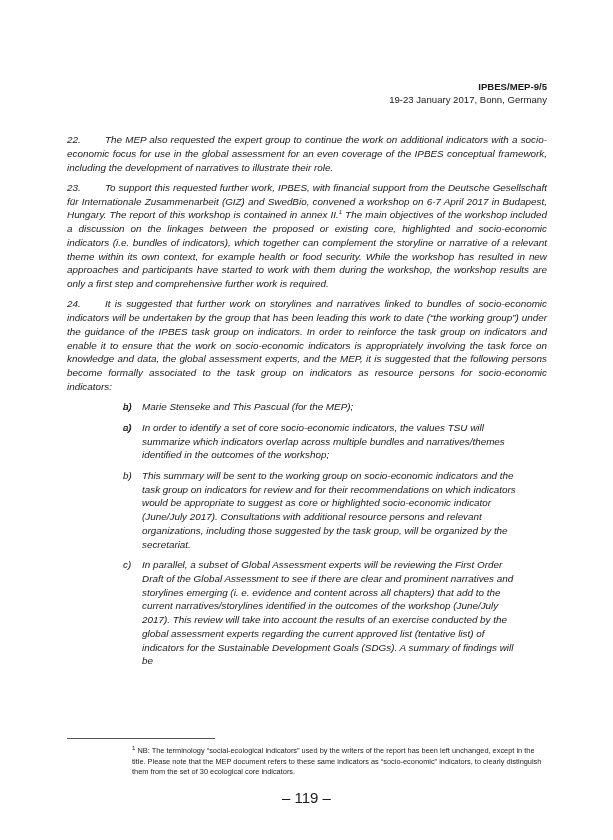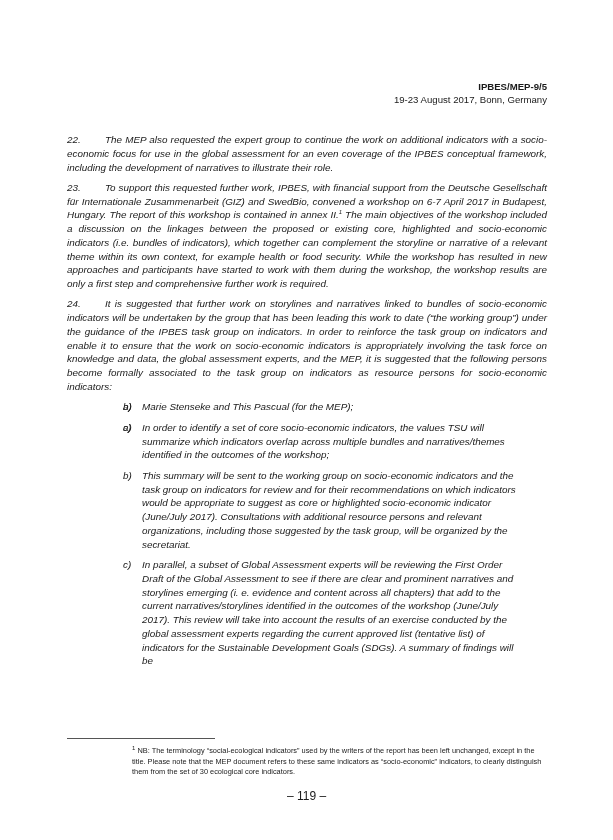--- a/index.html
+++ b/index.html
@@ -11,30 +11,30 @@
   .body { position: absolute; left: 67px; top: 133px; width: 480px; font-size: 9.9px; line-height: 13.75px; font-style: italic; }
   .para { text-align: justify; margin: 0 0 6.5px 0; position: relative; }
   .para .num { display: inline-block; width: 38px; }
   .sublist { margin: 0 0 6.5px 0; padding: 0; list-style: none; }
   .sublist li { position: relative; padding-left: 75px; margin: 0 0 6.8px 0; text-align: left; }
   .sublist li .mk { position: absolute; left: 56px; top: 0; }
   .sublist.steps li { padding-left: 75px; padding-right: 22px; }
   .fn-rule { position: absolute; left: 67px; top: 738px; width: 148px; height: 1px; background: #555; }
   .footnote { position: absolute; left: 132px; top: 746px; width: 416px; font-size: 7.4px; line-height: 10.6px; }
   .footnote sup, .body sup { font-size: 6px; line-height: 0; }
-  .pagenum { position: absolute; left: 0; width: 613px; top: 789px; text-align: center; font-size: 12px; }
+  .pagenum { position: absolute; left: 0; width: 613px; top: 789px; text-align: center; font-size: 15px; }
 </style>
 </head>
 <body>
 
 <div class="page">
 
   <div class="header">
     <div class="code">IPBES/MEP-9/5</div>
-    <div>19-23 August 2017, Bonn, Germany</div>
+    <div>19-23 January 2017, Bonn, Germany</div>
   </div>
 
   <div class="body">
 
     <p class="para"><span class="num">22.</span><span>The MEP also requested the expert group to continue the work on additional indicators with a socio-economic focus for use in the global assessment for an even coverage of the IPBES conceptual framework, including the development of narratives to illustrate their role.</span></p>
 
     <p class="para"><span class="num">23.</span><span>To support this requested further work, IPBES, with financial support from the Deutsche Gesellschaft für Internationale Zusammenarbeit (GIZ) and SwedBio, convened a workshop on 6-7 April 2017 in Budapest, Hungary. The report of this workshop is contained in annex II.</span><sup>1</sup><span> The main objectives of the workshop included a discussion on the linkages between the proposed or existing core, highlighted and socio-economic indicators (i.e. bundles of indicators), which together can complement the storyline or narrative of a relevant theme within its own context, for example health or food security. While the workshop has resulted in new approaches and participants have started to work with them during the workshop, the workshop results are only a first step and comprehensive further work is required.</span></p>
 
     <p class="para" style="margin-bottom:5px;"><span class="num">24.</span><span>It is suggested that further work on storylines and narratives linked to bundles of socio-economic indicators will be undertaken by the group that has been leading this work to date (“the working group”) under the guidance of the IPBES task group on indicators. In order to reinforce the task group on indicators and enable it to ensure that the work on socio-economic indicators is appropriately involving the task force on knowledge and data, the global assessment experts, and the MEP, it is suggested that the following persons become formally associated to the task group on indicators as resource persons for socio-economic indicators:</span></p>
 

